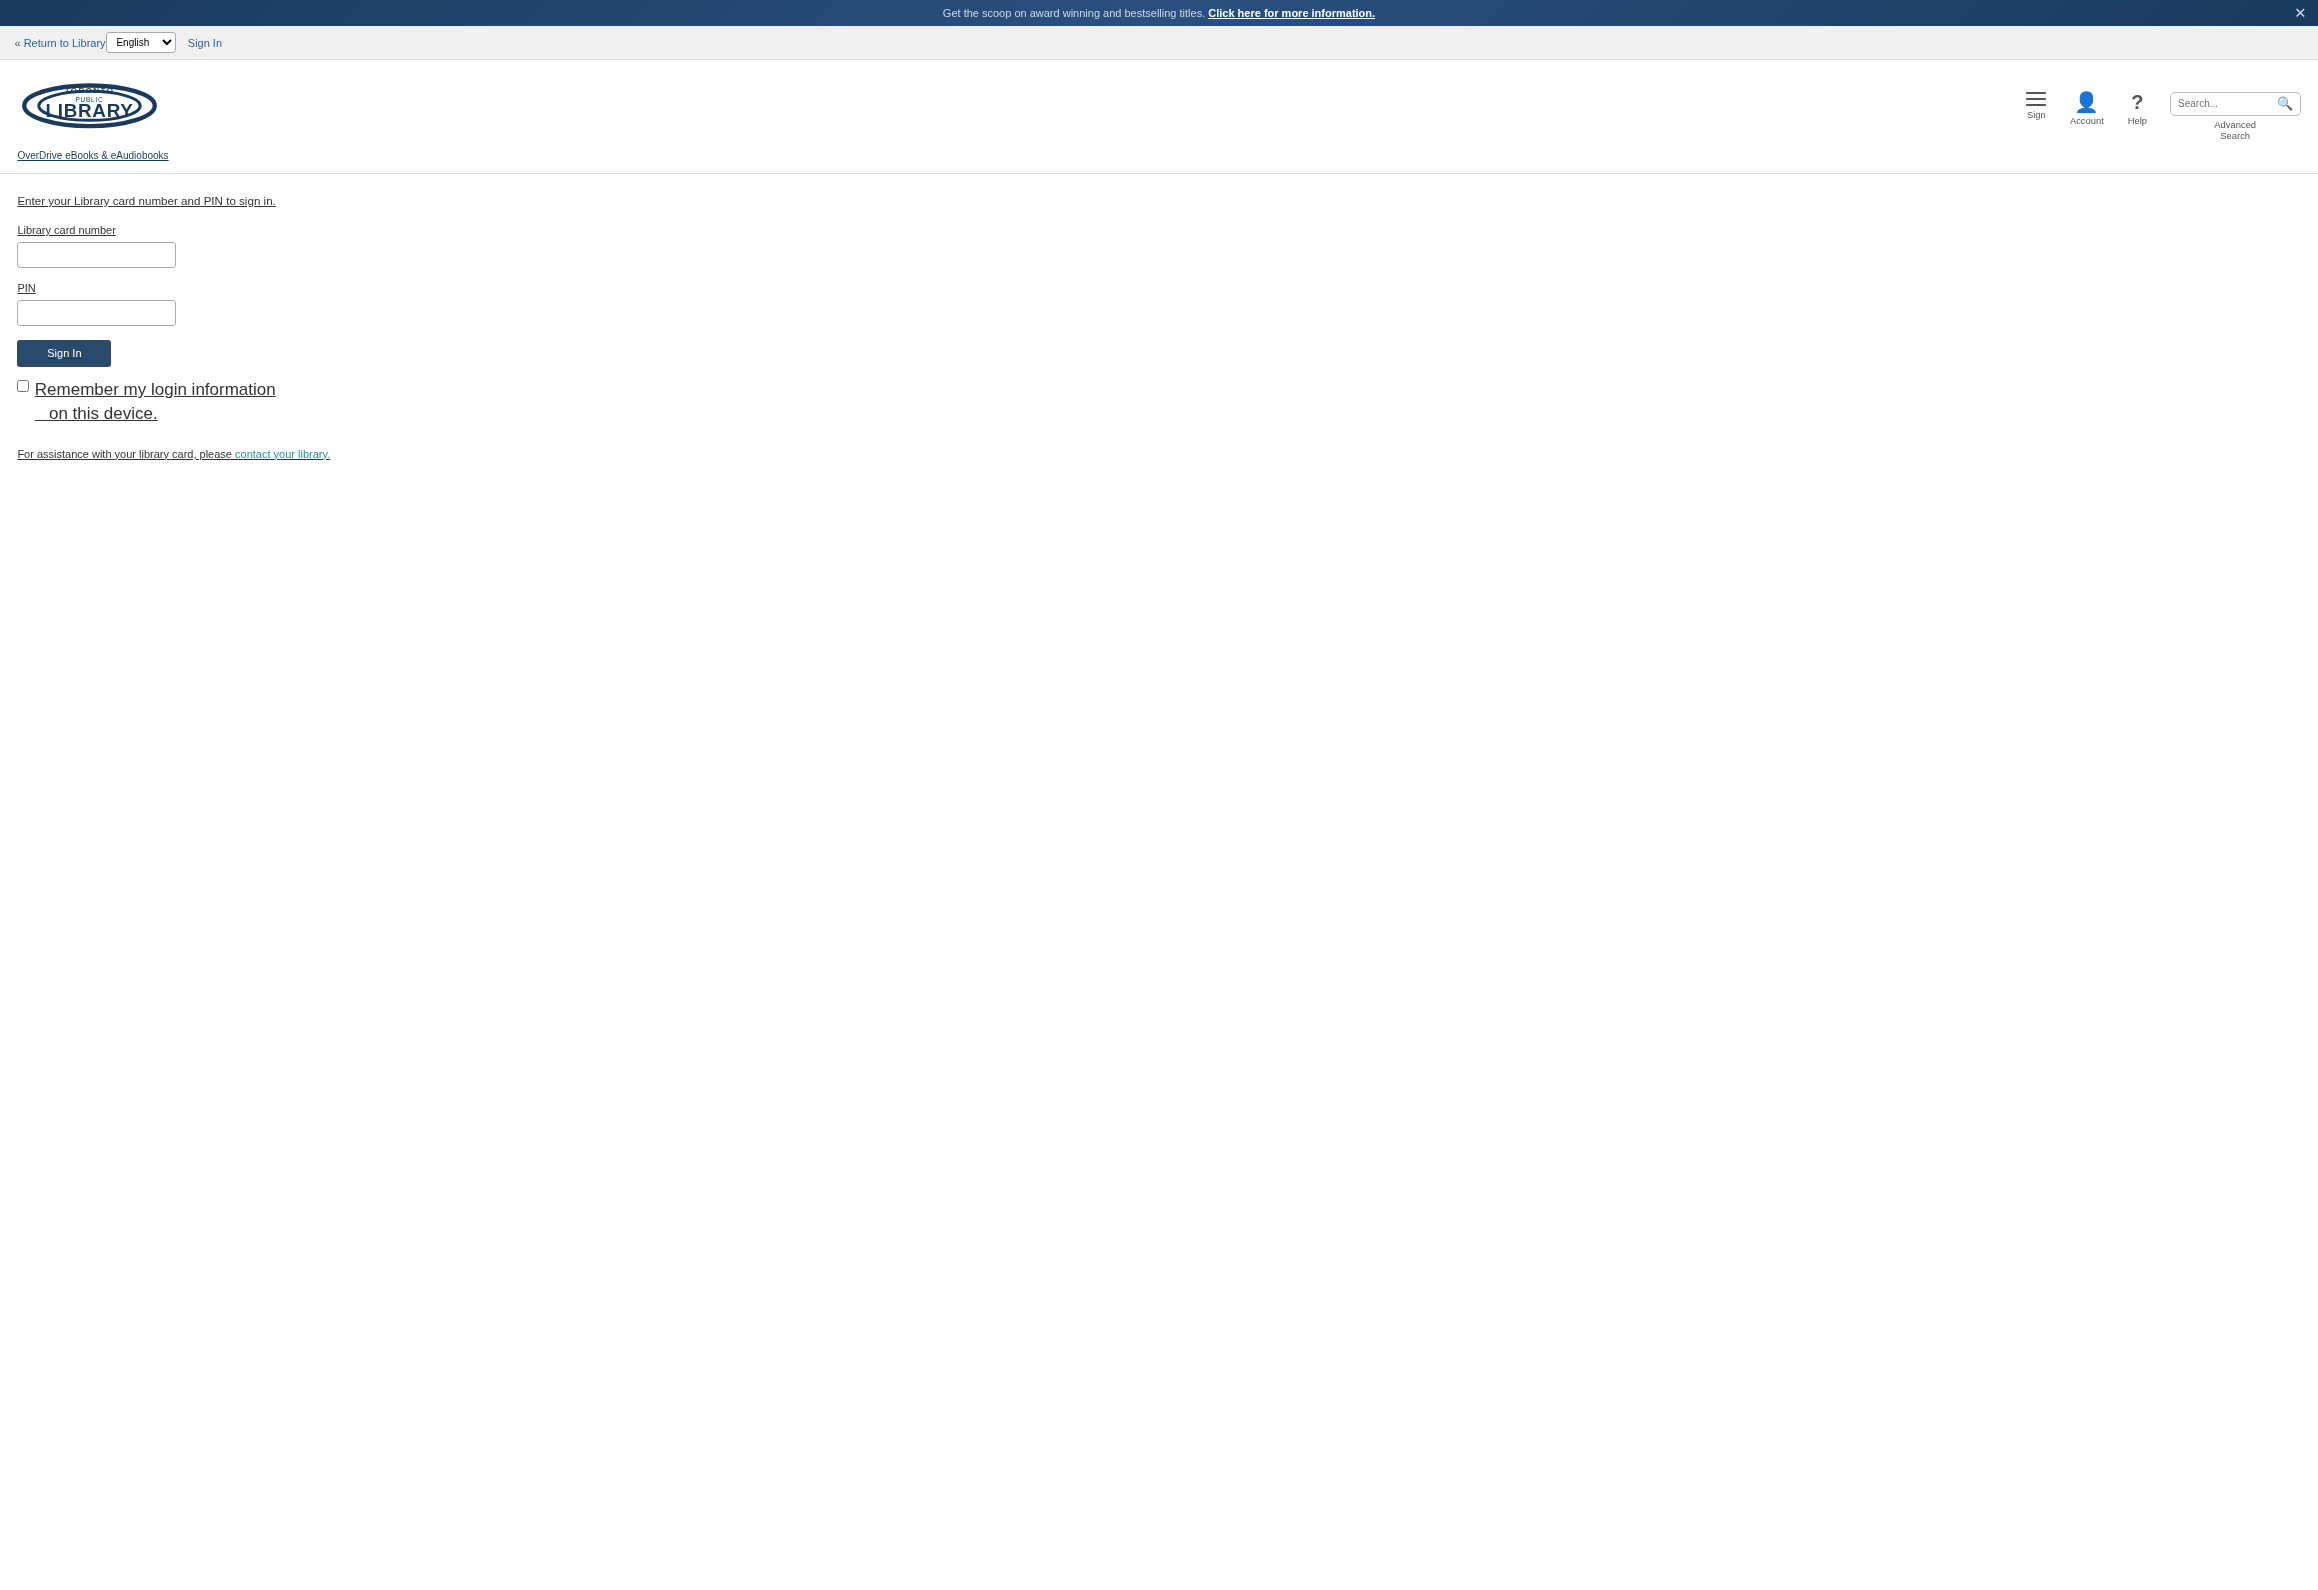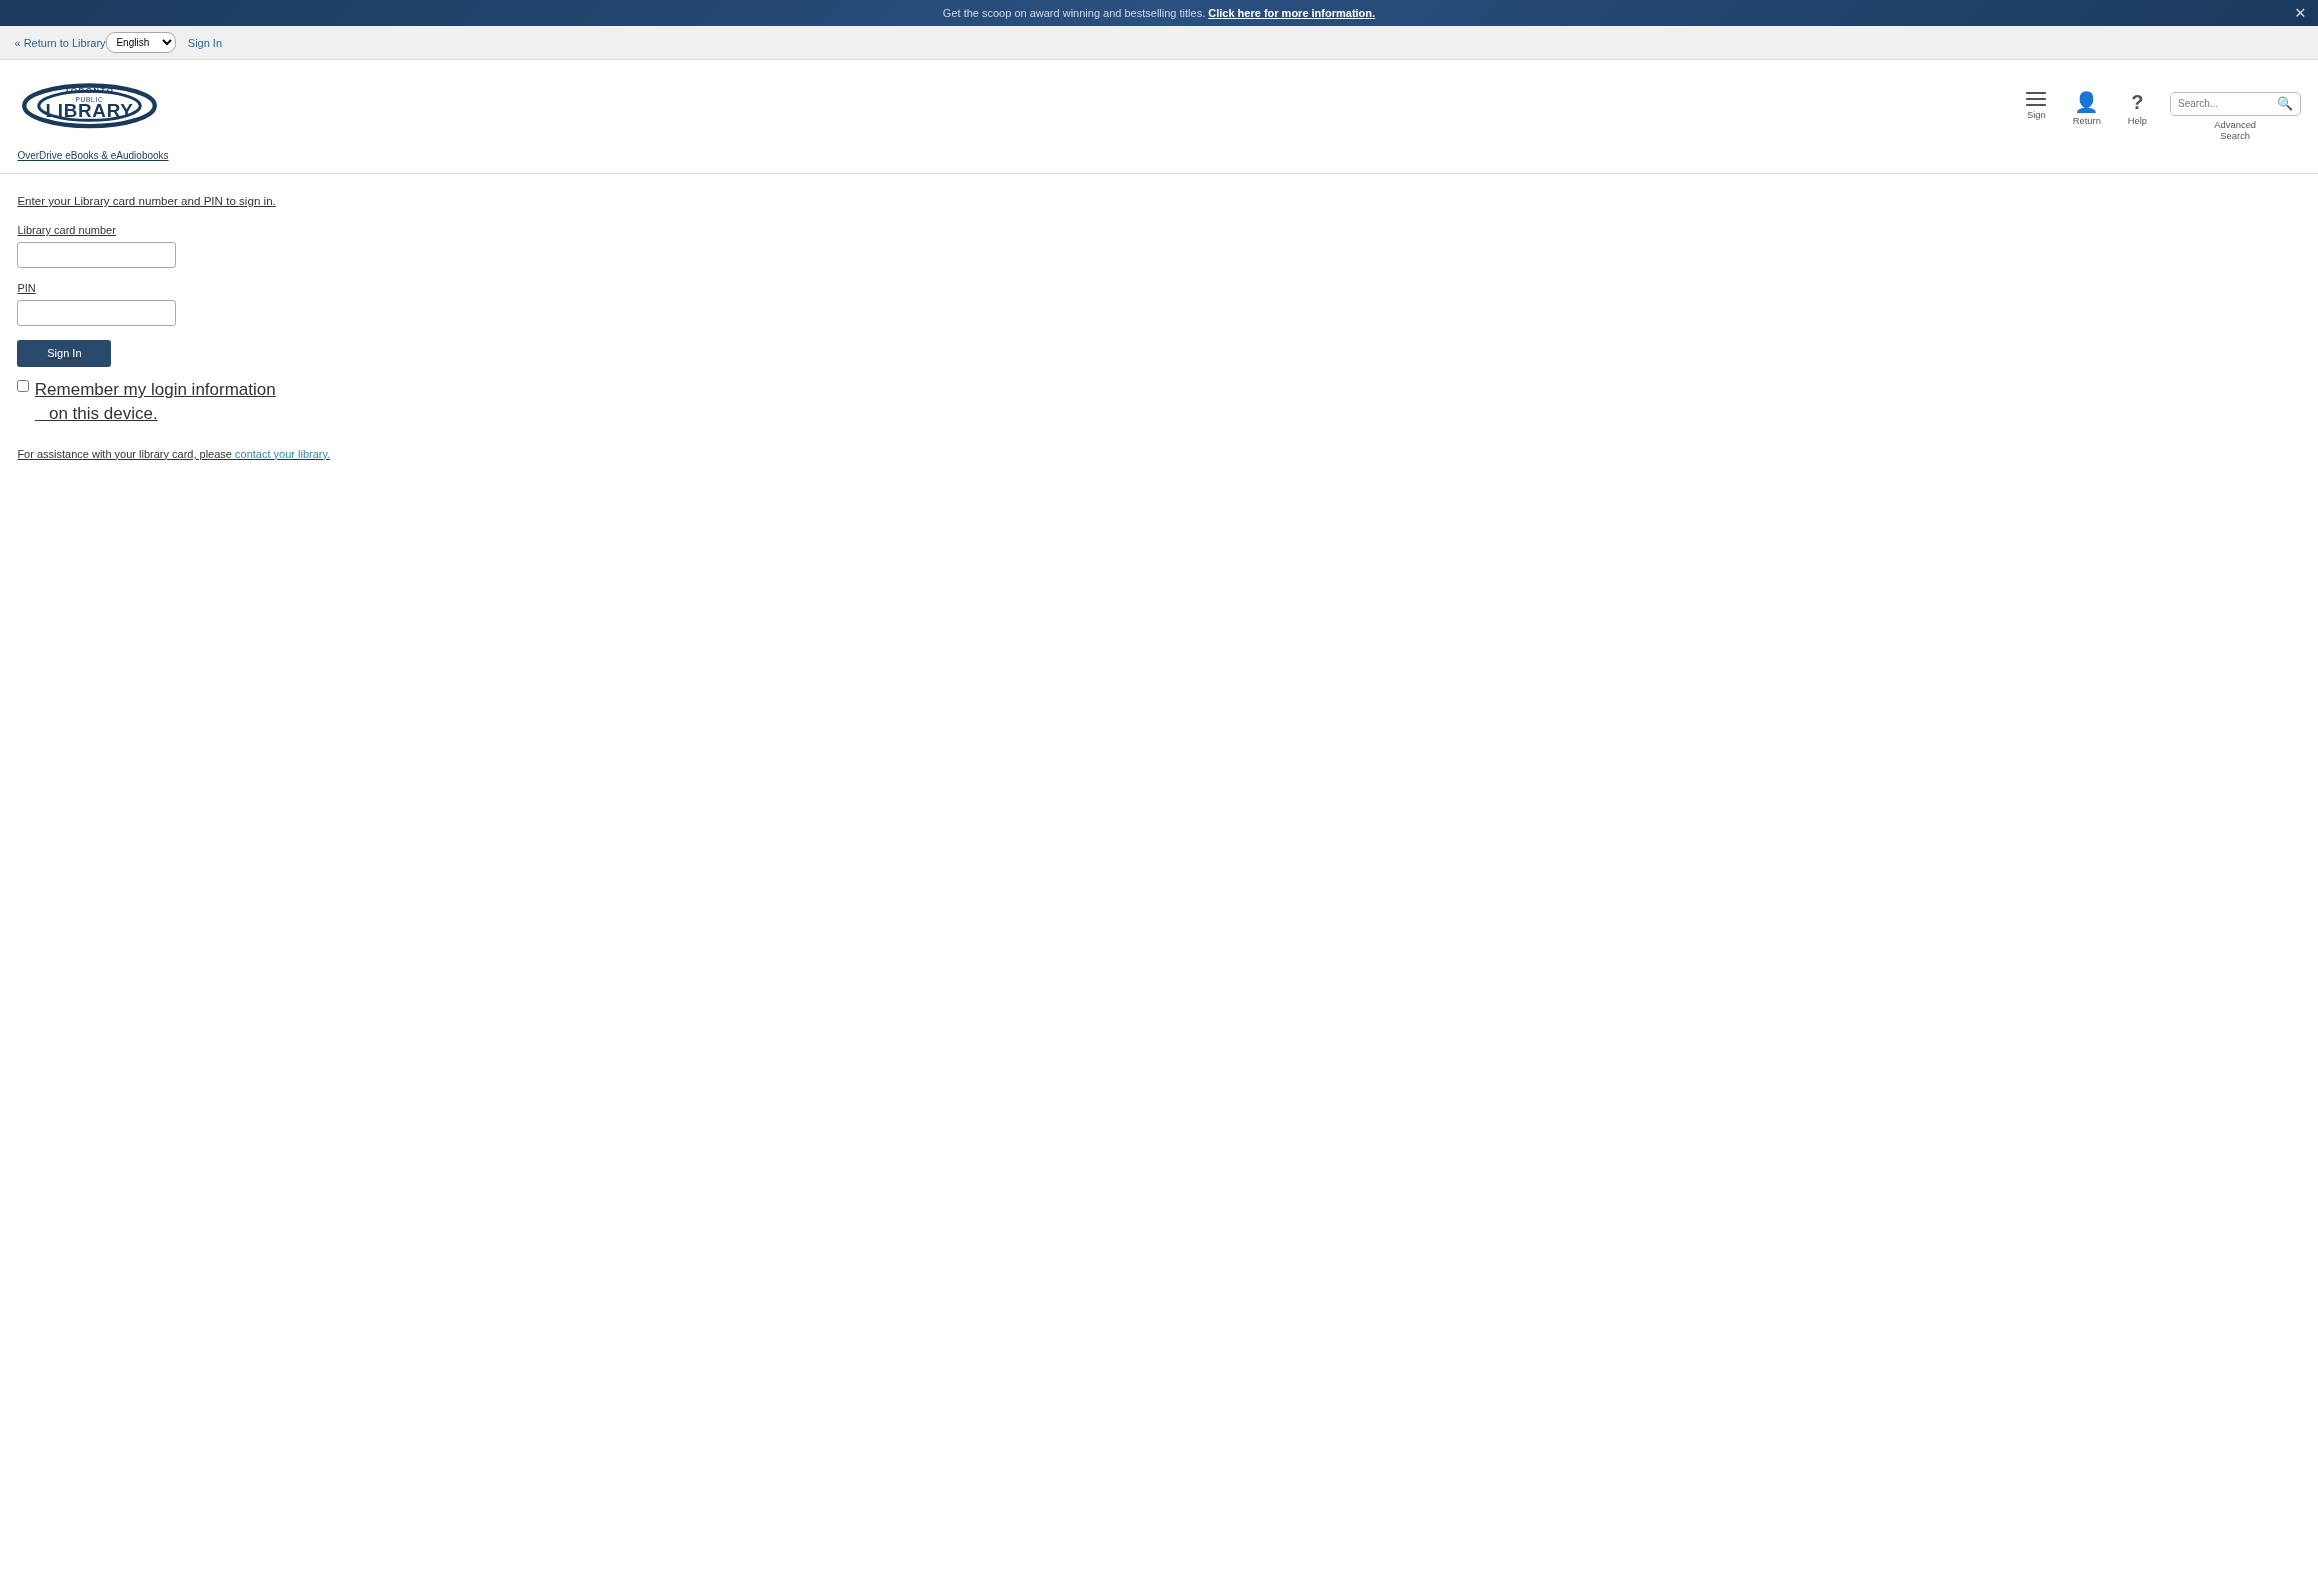--- a/index.html
+++ b/index.html
@@ -52,21 +52,21 @@
       text-decoration: none;
       font-size: 11px;
     }
     .topbar-right {
       display: flex;
       align-items: center;
       gap: 11.6px;
     }
     .lang-select {
       border: 0.7px solid #aaa;
-      border-radius: 9px;
+      border-radius: 3px;
       padding: 2.9px 5.8px;
       font-size: 10px;
       background: #fff;
       cursor: pointer;
     }
     .signin-link {
       color: #2a6496;
       text-decoration: none;
       font-size: 11px;
       font-weight: normal;
@@ -276,21 +276,21 @@
       <div class="icon-menu">
         <span></span>
           <span></span>
           <span></span>
       </div>
       <span>Sign</span>
     </div>
 
     <div class="nav-item">
       <span class="icon-sym" style="font-size:20px;">👤</span>
-      <span>Return</span>
+      <span>Account</span>
     </div>
 
     <div class="nav-item">
       <span class="icon-sym" style="font-size:20px; font-weight:bold;">?</span>
       <span>Help</span>
     </div>
 
     <div class="search-area">
       <div class="search-row">
         <input class="search-input" type="text" placeholder="Search..." style="">

